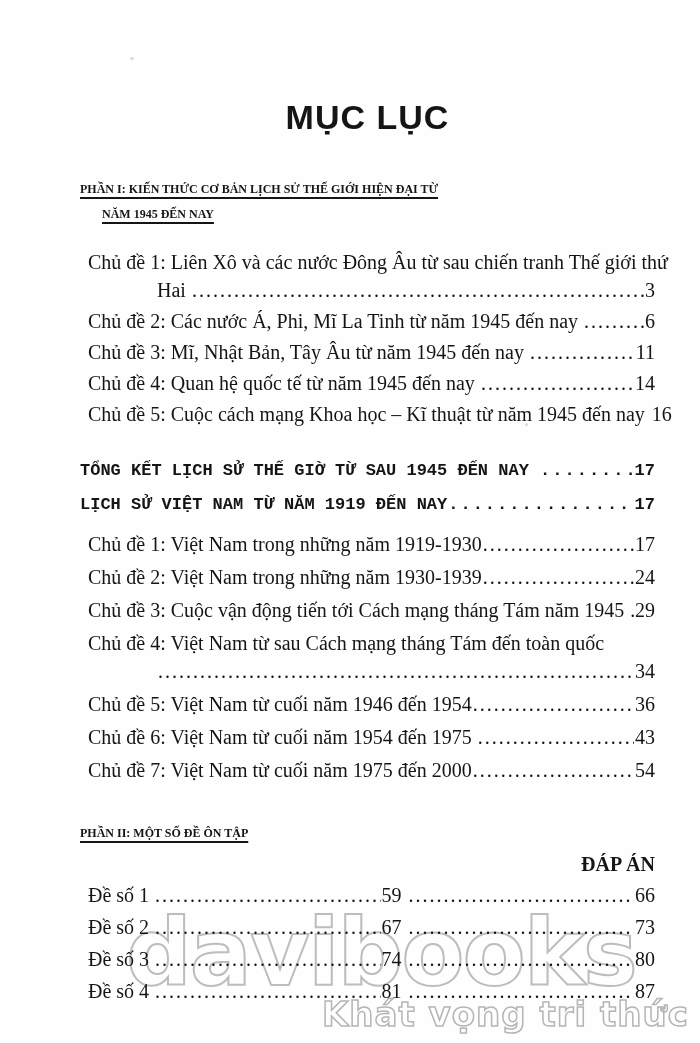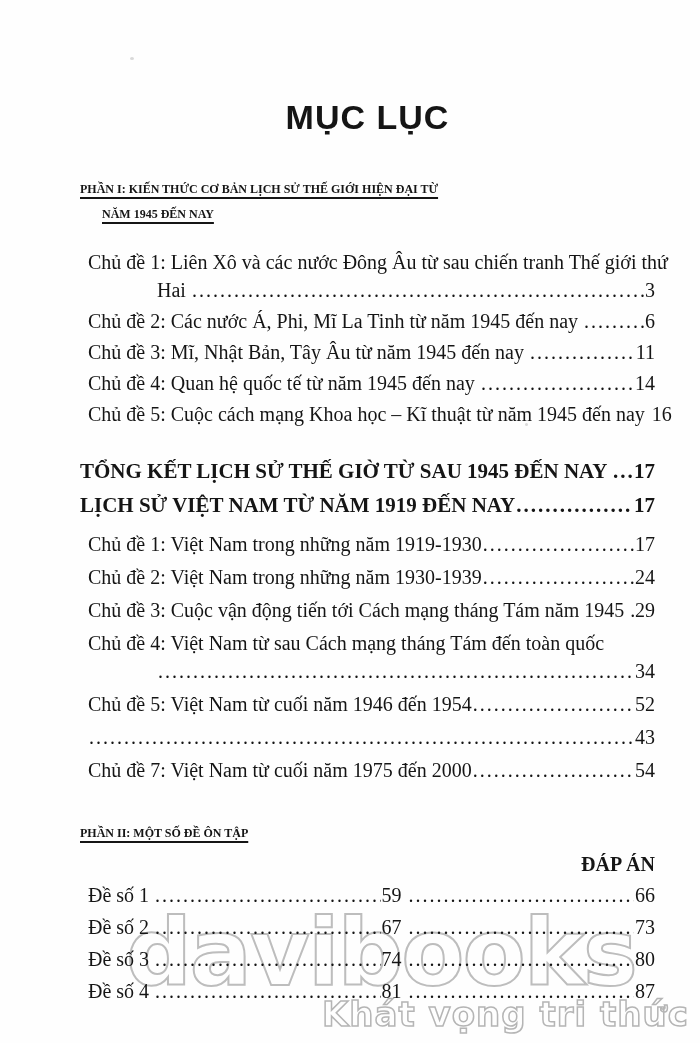--- a/index.html
+++ b/index.html
@@ -58,22 +58,22 @@
   }
   .entry .pg { flex:0 0 auto; }
   .entry.first-line { margin-bottom:6px; }
   .entry.cont { margin-left:77px; }
 
   .vn-entries .entry { margin-bottom:11px; }
   .vn-entries .entry.first-line { margin-bottom:6px; }
 
   .summary { margin-top:34px; }
   .summary .entry {
-    font-weight:bold; font-size:21px;
-    line-height:24px; margin-left:0; margin-bottom:10px;
+    font-weight:bold; font-size:17px;
+    line-height:24px; margin-left:0; margin-bottom:10px;font-family:Liberation Mono, monospace;
   }
   .vn-entries { margin-top:16px; }
 
   .part2-heading { margin-top:40px; }
   .answers-header {
     text-align:right;
     font-weight:bold;
     font-size:20px;
     line-height:24px;
     margin-top:6px; margin-bottom:8px;
@@ -188,23 +188,24 @@
       <div class="entry first-line">
         <span class="lbl">Chủ đề 4: Việt Nam từ sau Cách mạng tháng Tám đến toàn quốc</span>
       </div>
       <div class="entry cont">
         <span class="dots"></span>
         <span class="pg">34</span>
       </div>
       <div class="entry">
         <span class="lbl">Chủ đề 5: Việt Nam từ cuối năm 1946 đến 1954</span>
         <span class="dots"></span>
-        <span class="pg">52</span>
-      </div>
-      <div class="entry">
+        <span class="pg">36</span>
+      </div>
+      <div class="entry">
+        <span class="lbl">Chủ đề 6: Việt Nam từ cuối năm 1954 đến 1975 </span>
         <span class="dots"></span>
         <span class="pg">43</span>
       </div>
       <div class="entry">
         <span class="lbl">Chủ đề 7: Việt Nam từ cuối năm 1975 đến 2000</span>
         <span class="dots"></span>
         <span class="pg">54</span>
       </div>
     </div>
 

